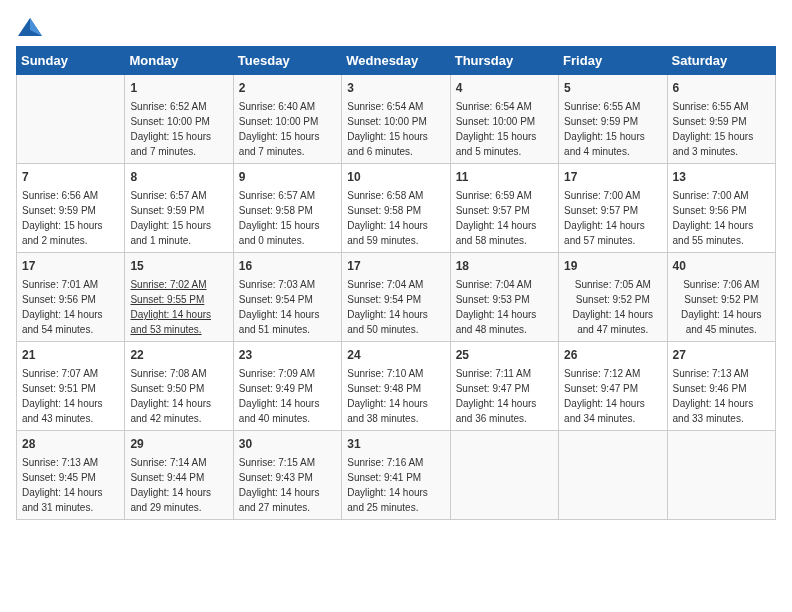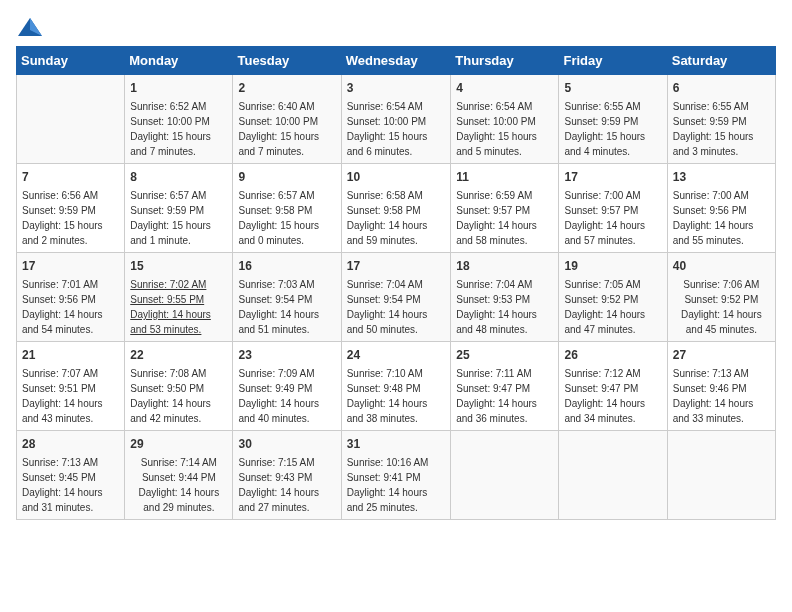--- a/index.html
+++ b/index.html
@@ -247,21 +247,21 @@
         </td>
         <td>
           <span class="day-num">18</span>
           <div class="cell-content" style="white-space: pre-line;">Sunrise: 7:04 AM
 Sunset: 9:53 PM
 Daylight: 14 hours
 and 48 minutes.</div>
         </td>
         <td>
           <span class="day-num">19</span>
-          <div class="cell-content" style="white-space: pre-line;">Sunrise: 7:05 AM
+          <div class="cell-content" style="white-space: pre-line; text-align: center;">Sunrise: 7:05 AM
 Sunset: 9:52 PM
 Daylight: 14 hours
 and 47 minutes.</div>
         </td>
         <td>
           <span class="day-num">40</span>
           <div class="cell-content" style="white-space: pre-line; text-align: center;">Sunrise: 7:06 AM
 Sunset: 9:52 PM
 Daylight: 14 hours
 and 45 minutes.</div>
@@ -321,35 +321,35 @@
       <tr>
         <td>
           <span class="day-num">28</span>
           <div class="cell-content" style="white-space: pre-line;">Sunrise: 7:13 AM
 Sunset: 9:45 PM
 Daylight: 14 hours
 and 31 minutes.</div>
         </td>
         <td>
           <span class="day-num">29</span>
-          <div class="cell-content" style="white-space: pre-line; text-align: center;">Sunrise: 7:14 AM
+          <div class="cell-content" style="white-space: pre-line;">Sunrise: 7:14 AM
 Sunset: 9:44 PM
 Daylight: 14 hours
 and 29 minutes.</div>
         </td>
         <td>
           <span class="day-num">30</span>
           <div class="cell-content" style="white-space: pre-line;">Sunrise: 7:15 AM
 Sunset: 9:43 PM
 Daylight: 14 hours
 and 27 minutes.</div>
         </td>
         <td>
           <span class="day-num">31</span>
-          <div class="cell-content" style="white-space: pre-line;">Sunrise: 10:16 AM
+          <div class="cell-content" style="white-space: pre-line;">Sunrise: 7:16 AM
 Sunset: 9:41 PM
 Daylight: 14 hours
 and 25 minutes.</div>
         </td>
         <td></td>
         <td></td>
         <td></td>
       </tr>
     </tbody>
 </table>

